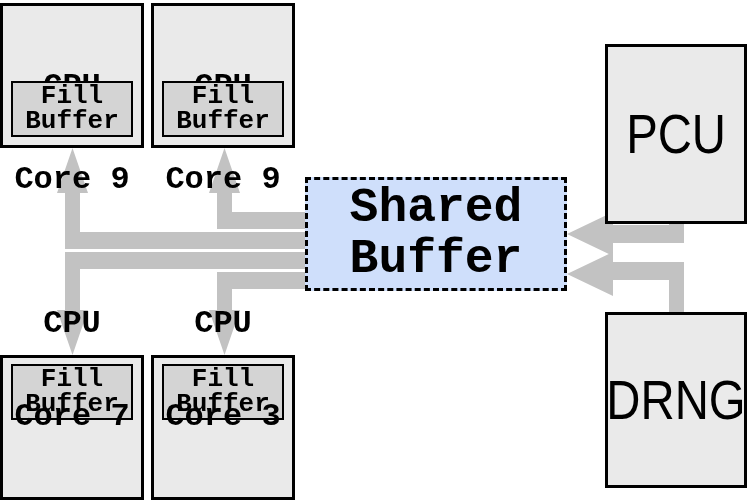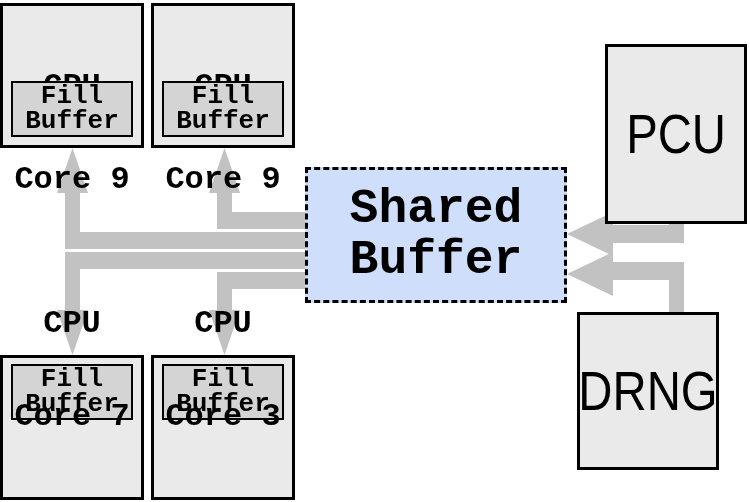--- a/index.html
+++ b/index.html
@@ -99,26 +99,26 @@
     <div class="fillbuf fb-top">
       <span class="tline">Fill</span>
       <span class="tline">Buffer</span>
     </div>
     <div class="core-label label-bottom">
       <span class="tline">CPU</span>
       <span class="tline">Core 3</span>
     </div>
   </div>
 
-  <div class="node shared" style="left:305px;top:167px;width:262px;height:136px">
+  <div class="node shared" style="left:305px;top:177px;width:262px;height:114px">
     <span class="tline">Shared</span>
     <span class="tline">Buffer</span>
   </div>
 
   <div class="node io" style="left:605px;top:44px;width:142px;height:180px">
     <span class="squeeze">PCU</span>
   </div>
 
-  <div class="node io" style="left:577px;top:312px;width:142px;height:158px">
+  <div class="node io" style="left:605px;top:312px;width:142px;height:176px">
     <span class="squeeze">DRNG</span>
   </div>
 
 </div>
 
 </body></html>

